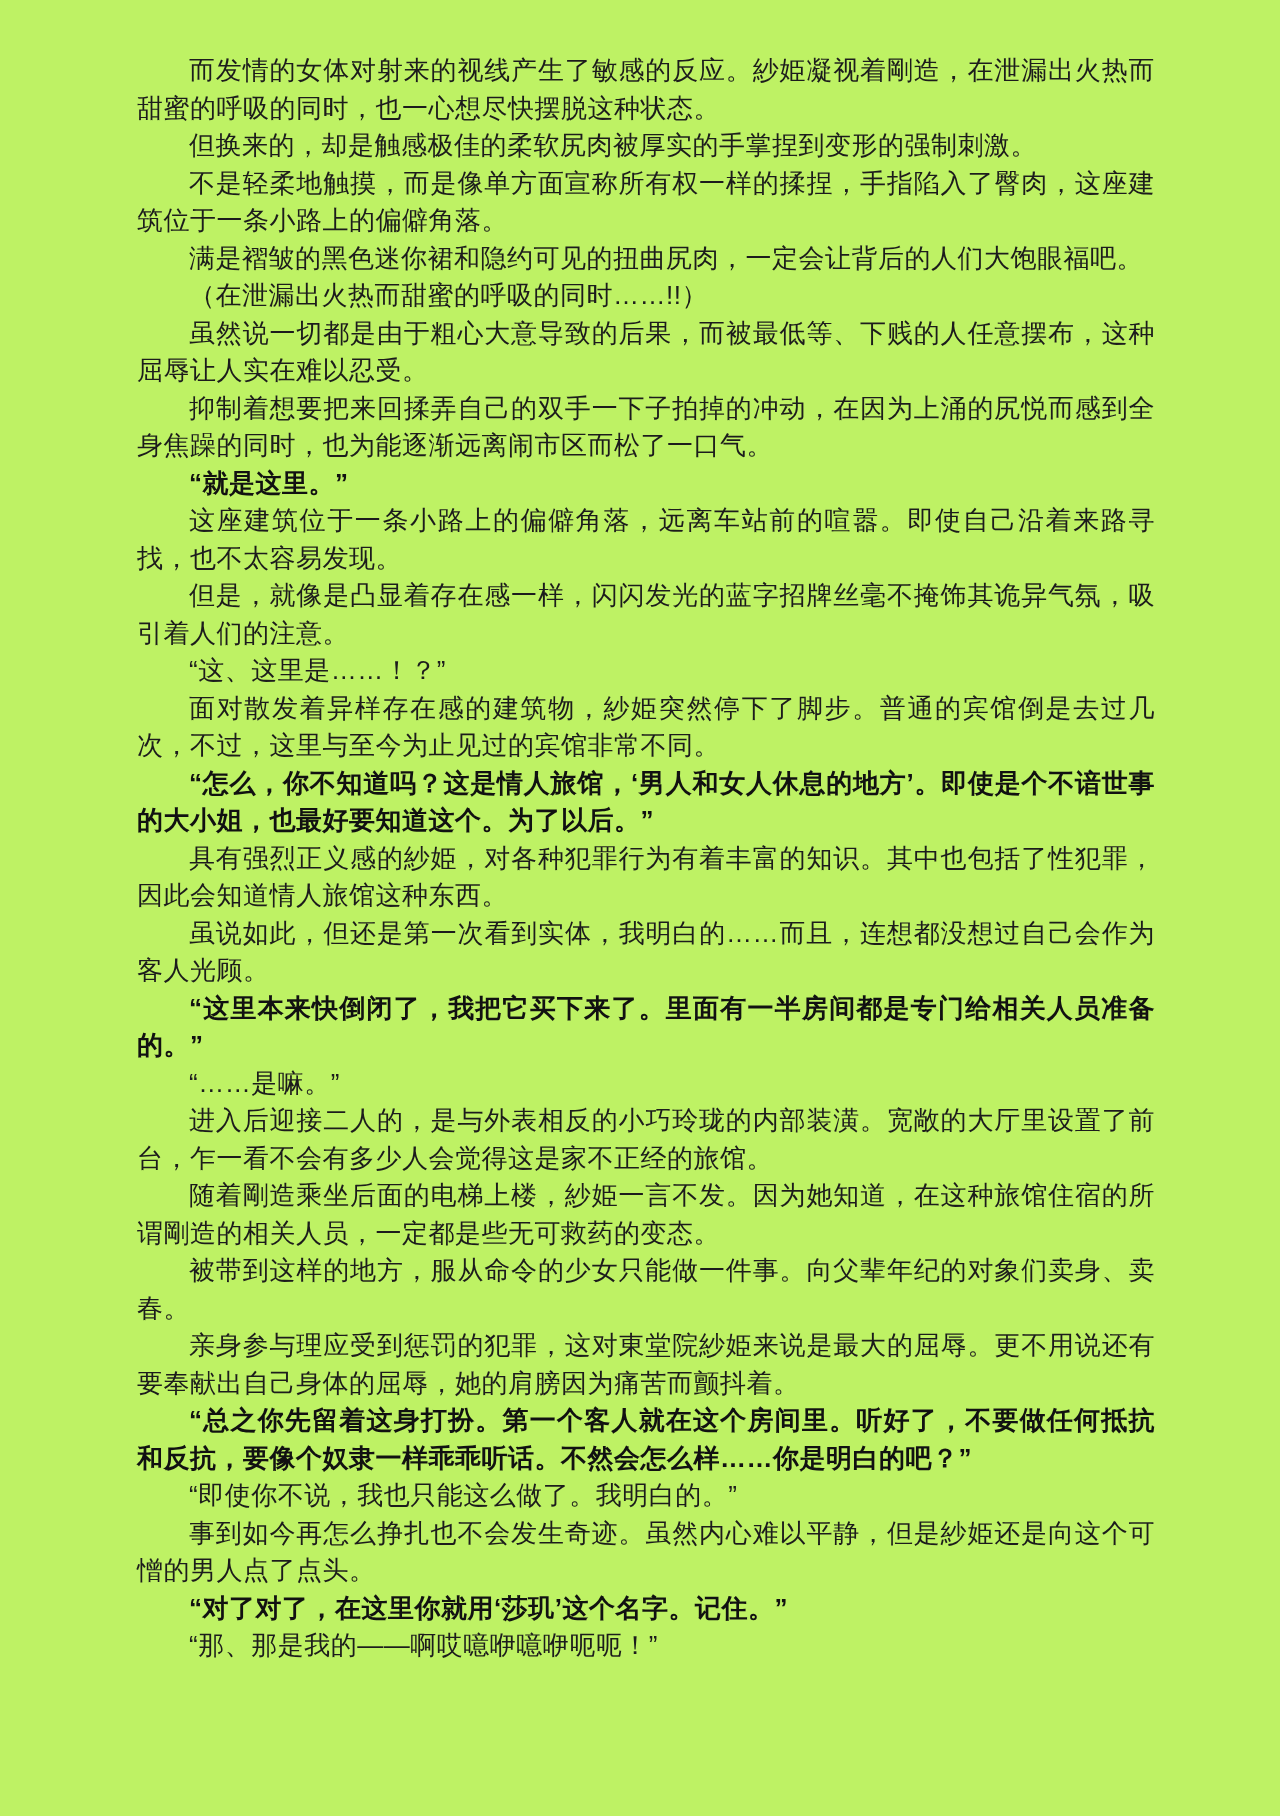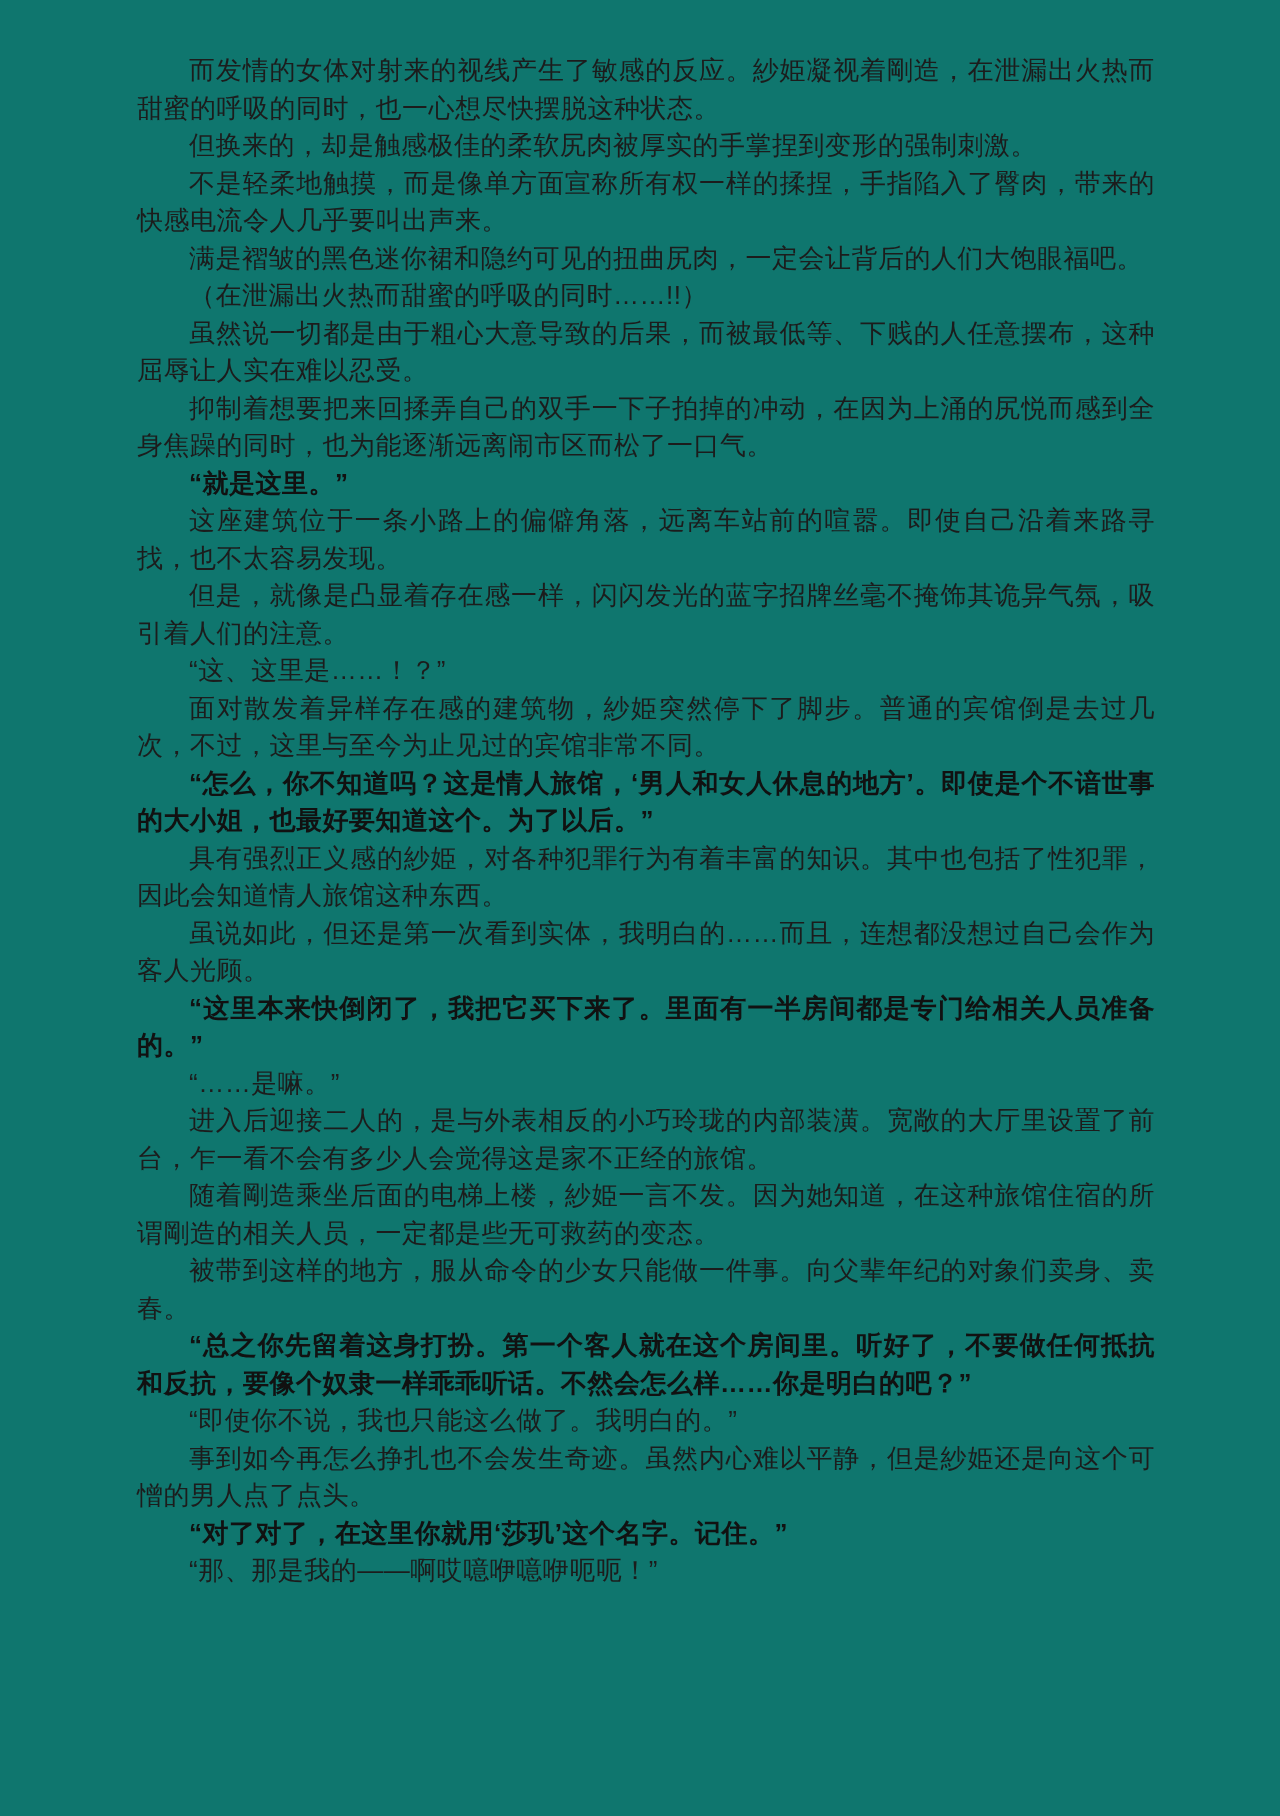--- a/index.html
+++ b/index.html
@@ -11,21 +11,21 @@
     width: 1280px;
     height: 1816px;
     font-family: "Liberation Sans", sans-serif;
     overflow: hidden;
   }
   .page {
     box-sizing: border-box;
     width: 1280px;
     height: 1816px;
     padding: 52px 125px 7px 137px;
-    background: #0f766e;
+    background: #bef264;
   }
   .text-column {
     width: 1018px;
   }
   .para {
     margin: 0;
     padding: 0;
     font-size: 26px;
     line-height: 37.5px;
     letter-spacing: 0.5px;
@@ -40,37 +40,38 @@
     color: #111111;
   }
 </style>
 </head>
 <body>
 
 <div class="page">
   <div class="text-column" id="text-column">
       <p class="para normal">而发情的女体对射来的视线产生了敏感的反应。紗姫凝视着剛造，在泄漏出火热而甜蜜的呼吸的同时，也一心想尽快摆脱这种状态。</p>
       <p class="para normal">但换来的，却是触感极佳的柔软尻肉被厚实的手掌捏到变形的强制刺激。</p>
-      <p class="para normal">不是轻柔地触摸，而是像单方面宣称所有权一样的揉捏，手指陷入了臀肉，带来的快感电流令人几乎要叫出声来。</p>
+      <p class="para normal">不是轻柔地触摸，而是像单方面宣称所有权一样的揉捏，手指陷入了臀肉，这座建筑位于一条小路上的偏僻角落。</p>
       <p class="para normal">满是褶皱的黑色迷你裙和隐约可见的扭曲尻肉，一定会让背后的人们大饱眼福吧。</p>
       <p class="para normal">（在泄漏出火热而甜蜜的呼吸的同时……!!）</p>
       <p class="para normal">虽然说一切都是由于粗心大意导致的后果，而被最低等、下贱的人任意摆布，这种屈辱让人实在难以忍受。</p>
       <p class="para normal">抑制着想要把来回揉弄自己的双手一下子拍掉的冲动，在因为上涌的尻悦而感到全身焦躁的同时，也为能逐渐远离闹市区而松了一口气。</p>
       <p class="para emphasis">“就是这里。”</p>
       <p class="para normal">这座建筑位于一条小路上的偏僻角落，远离车站前的喧嚣。即使自己沿着来路寻找，也不太容易发现。</p>
       <p class="para normal">但是，就像是凸显着存在感一样，闪闪发光的蓝字招牌丝毫不掩饰其诡异气氛，吸引着人们的注意。</p>
       <p class="para normal">“这、这里是……！？”</p>
       <p class="para normal">面对散发着异样存在感的建筑物，紗姫突然停下了脚步。普通的宾馆倒是去过几次，不过，这里与至今为止见过的宾馆非常不同。</p>
       <p class="para emphasis">“怎么，你不知道吗？这是情人旅馆，‘男人和女人休息的地方’。即使是个不谙世事的大小姐，也最好要知道这个。为了以后。”</p>
       <p class="para normal">具有强烈正义感的紗姫，对各种犯罪行为有着丰富的知识。其中也包括了性犯罪，因此会知道情人旅馆这种东西。</p>
       <p class="para normal">虽说如此，但还是第一次看到实体，我明白的……而且，连想都没想过自己会作为客人光顾。</p>
       <p class="para emphasis">“这里本来快倒闭了，我把它买下来了。里面有一半房间都是专门给相关人员准备的。”</p>
       <p class="para normal">“……是嘛。”</p>
       <p class="para normal">进入后迎接二人的，是与外表相反的小巧玲珑的内部装潢。宽敞的大厅里设置了前台，乍一看不会有多少人会觉得这是家不正经的旅馆。</p>
       <p class="para normal">随着剛造乘坐后面的电梯上楼，紗姫一言不发。因为她知道，在这种旅馆住宿的所谓剛造的相关人员，一定都是些无可救药的变态。</p>
       <p class="para normal">被带到这样的地方，服从命令的少女只能做一件事。向父辈年纪的对象们卖身、卖春。</p>
+      <p class="para normal">亲身参与理应受到惩罚的犯罪，这对東堂院紗姫来说是最大的屈辱。更不用说还有要奉献出自己身体的屈辱，她的肩膀因为痛苦而颤抖着。</p>
       <p class="para emphasis">“总之你先留着这身打扮。第一个客人就在这个房间里。听好了，不要做任何抵抗和反抗，要像个奴隶一样乖乖听话。不然会怎么样……你是明白的吧？”</p>
       <p class="para normal">“即使你不说，我也只能这么做了。我明白的。”</p>
       <p class="para normal">事到如今再怎么挣扎也不会发生奇迹。虽然内心难以平静，但是紗姫还是向这个可憎的男人点了点头。</p>
       <p class="para emphasis">“对了对了，在这里你就用‘莎玑’这个名字。记住。”</p>
       <p class="para normal">“那、那是我的——啊哎噫咿噫咿呃呃！”</p>
     </div>
 </div>
 
 </body></html>

